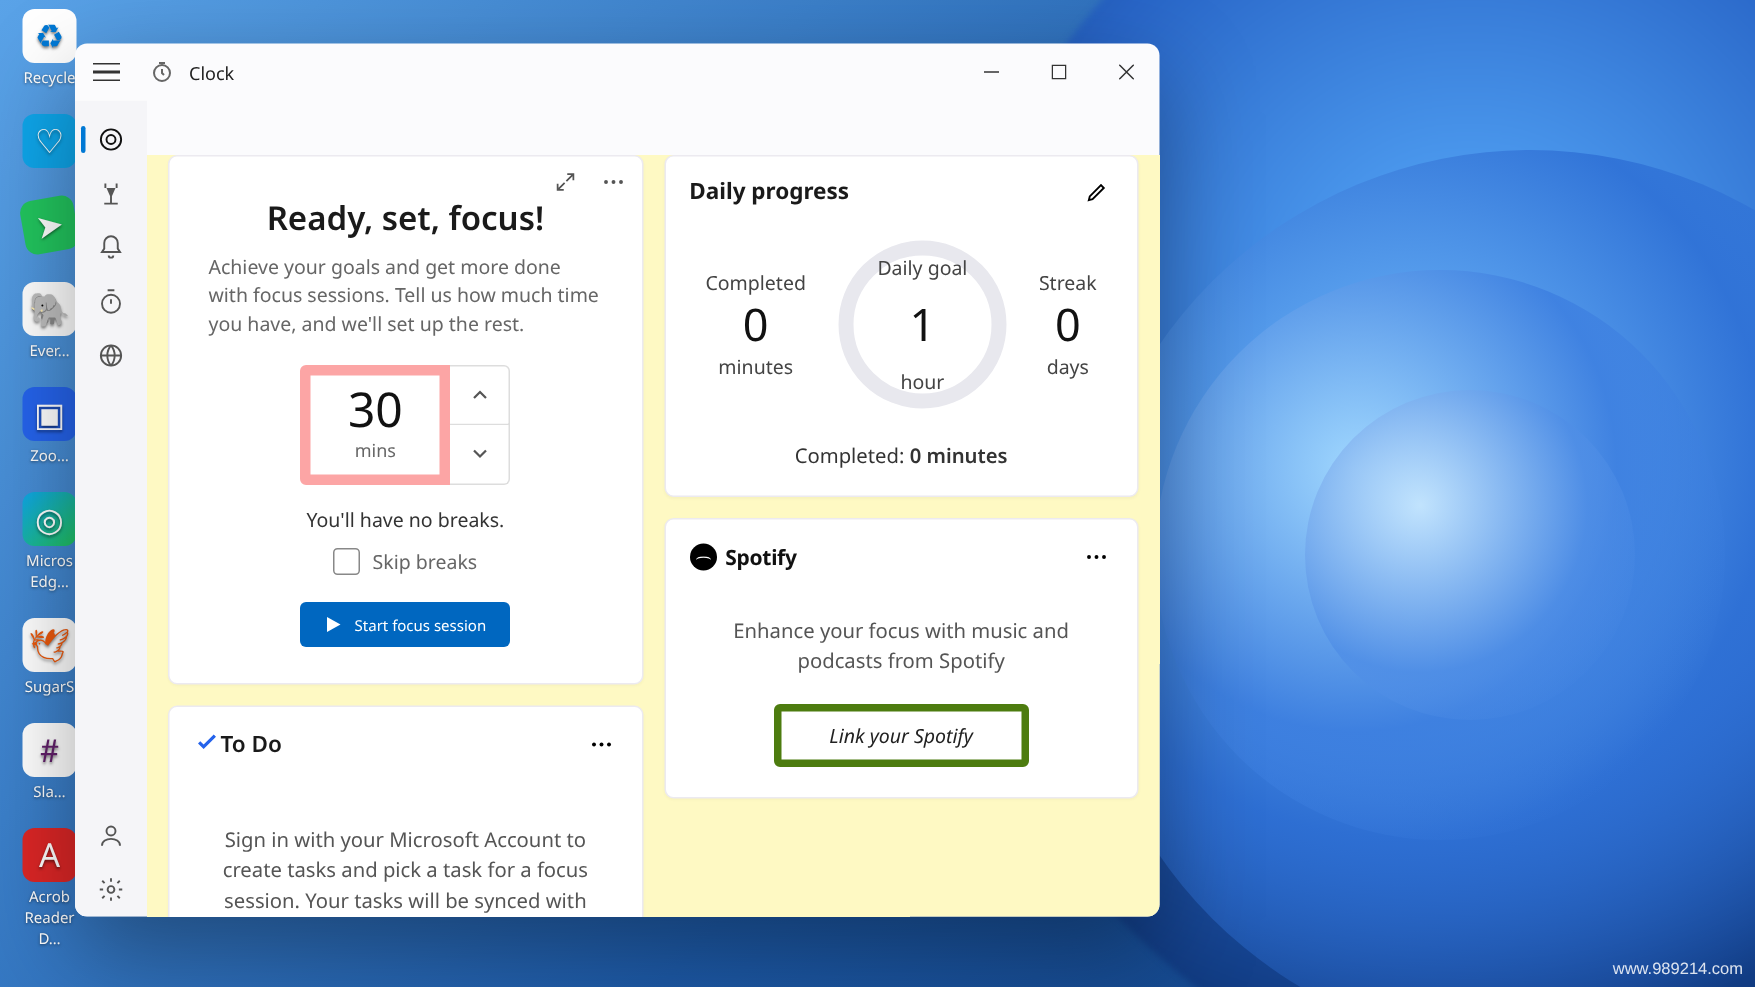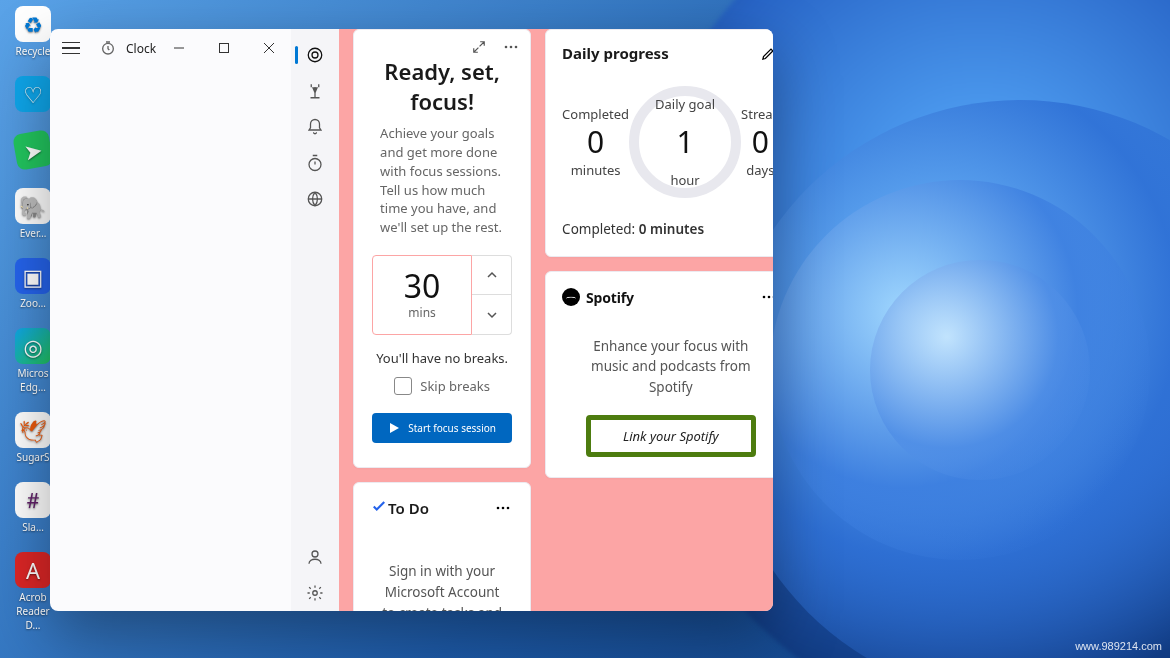--- a/index.html
+++ b/index.html
@@ -17,47 +17,47 @@
   .ico-recycle { background: #fff; color: #0078d4; }
   .ico-heart { background: #0ea5e9; color: #fff; }
   .ico-send { background: #22c55e; color: #fff; border-radius: 50%; transform: rotate(-10deg); }
   .ico-evernote { background: #fff; color: #15803d; }
   .ico-zoom { background: #2563eb; color: #fff; }
   .ico-edge { background: linear-gradient(135deg,#0ea5e9,#22c55e); color:#fff; }
   .ico-sugar { background: #fff; color: #ea580c; }
   .ico-slack { background: #fff; color: #611f69; }
   .ico-acrobat { background: #dc2626; color: #fff; }
 
-  .window { position: absolute; left: 50px; top: 29px; width: 723px; height: 582px; background: #fbfbfd; border-radius: 8px; box-shadow: 0 24px 64px rgba(0,0,0,.35); display: flex; flex-direction: row; overflow: hidden; }
+  .window { position: absolute; left: 50px; top: 29px; width: 723px; height: 582px; background: #fbfbfd; border-radius: 8px; box-shadow: 0 24px 64px rgba(0,0,0,.35); display: flex; flex-direction: column; overflow: hidden; }
   .titlebar { height: 38px; display: flex; align-items: center; padding-left: 10px; }
   .tb-hamburger { width: 22px; height: 22px; display: flex; flex-direction: column; justify-content: center; gap: 4px; cursor: pointer; padding: 0 2px; }
   .tb-hamburger span { height: 1.5px; background: #333; }
   .tb-appicon { margin-left: 18px; width: 16px; height: 16px; color: #666; }
   .tb-title { margin-left: 10px; font-size: 12px; color: #222; }
   .tb-spacer { flex: 1; }
   .tb-btn { width: 45px; height: 38px; display: flex; align-items: center; justify-content: center; color: #333; cursor: default; }
 
   .body-row { flex: 1; display: flex; overflow: hidden; }
   .sidebar { width: 48px; background: #f5f5f8; display: flex; flex-direction: column; align-items: center; padding-top: 8px; }
   .side-item { width: 40px; height: 36px; display: flex; align-items: center; justify-content: center; border-radius: 4px; color: #555; cursor: pointer; position: relative; }
   .side-item.active { color: #111; }
   .side-item.active::before { content: ""; position: absolute; left: 0; top: 9px; bottom: 9px; width: 3px; border-radius: 2px; background: #0078d4; }
   .side-grow { flex: 1; }
 
-  .content { flex: 1; overflow: auto; padding: 0 14px 14px 14px; background: #fca5a5; }
+  .content { flex: 1; overflow: auto; padding: 0 14px 14px 14px; background: #fef9c3; margin-top: 36px; }
   .grid { display: grid; grid-template-columns: 1fr 1fr; gap: 14px; }
   .card { background: #fff; border: 1px solid #eceaf0; border-radius: 6px; box-shadow: 0 1px 2px rgba(0,0,0,.03); }
 
   .focus-card { padding: 20px 18px 24px; position: relative; }
   .card-top-icons { position: absolute; top: 6px; right: 8px; display: flex; gap: 10px; color: #555; }
   .icon-btn { width: 22px; height: 22px; display:flex; align-items:center; justify-content:center; cursor:pointer; border-radius:3px; }
   .focus-title { text-align: center; font-size: 22px; font-weight: 600; color: #1a1a1a; margin-top: 6px; }
   .focus-desc { text-align: left; color: #666; font-size: 13px; line-height: 1.45; margin-top: 8px; padding: 0 8px; }
   .timer-row { display: flex; justify-content: center; align-items: stretch; margin-top: 18px; }
-  .timer-box { border: 1px solid #fca5a5; border-radius: 4px 0 0 4px; width: 100px; height: 80px; display: flex; flex-direction: column; align-items: center; justify-content: center; }
+  .timer-box { border: 7px solid #fca5a5; border-radius: 4px 0 0 4px; width: 100px; height: 80px; display: flex; flex-direction: column; align-items: center; justify-content: center; }
   .timer-val { font-size: 32px; font-weight: 400; color: #111; line-height: 1; }
   .timer-unit { font-size: 12px; color: #666; margin-top: 2px; }
   .stepper { display: flex; flex-direction: column; }
   .step-btn { width: 40px; height: 40px; border: 1px solid #ddd; border-left: none; display:flex; align-items:center; justify-content:center; cursor:pointer; color:#555; }
   .step-btn:first-child { border-radius: 0 4px 0 0; }
   .step-btn:last-child { border-radius: 0 0 4px 0; border-top: none; }
   .breaks-text { text-align: center; font-size: 13px; color: #333; margin-top: 14px; }
   .skip-row { display:flex; align-items:center; justify-content:center; gap:8px; margin-top:10px; }
   .checkbox { width:18px; height:18px; border:1.5px solid #888; border-radius:3px; cursor:pointer; }
   .skip-label { font-size: 13px; color: #666; }
@@ -65,21 +65,21 @@
 
   .progress-card { padding: 12px 16px 18px; position: relative; }
   .card-head { display:flex; align-items:center; justify-content:space-between; }
   .card-title { font-size: 15px; font-weight: 700; color: #1a1a1a; }
   .stats-row { display:flex; justify-content:space-around; align-items:center; margin-top: 22px; }
   .stat { text-align:center; }
   .stat-label { font-size: 13px; color: #444; }
   .stat-val { font-size: 30px; font-weight: 400; color: #111; margin-top: 4px; line-height: 1; }
   .stat-unit { font-size: 13px; color: #444; margin-top: 4px; }
   .goal-ring { width: 112px; height: 112px; border-radius: 50%; border: 10px solid #e8e8ee; display:flex; flex-direction:column; align-items:center; justify-content:center;gap:10px; }
-  .completed { text-align:left; font-size: 13.5px; color: #333; margin-top: 22px; }
+  .completed { text-align:center; font-size: 13.5px; color: #333; margin-top: 22px; }
   .completed b { font-weight: 600; }
 
   .spotify-card { padding: 14px 16px 20px; position: relative; }
   .spotify-head { display:flex; align-items:center; gap:6px; }
   .spotify-logo { width:18px; height:18px; background:#000; border-radius:50%; position:relative; }
   .spotify-logo::after { content:""; position:absolute; inset:4px; border-top:2px solid #fff; border-radius:50% 50% 0 0; transform: scaleY(.5) translateY(4px); }
   .spotify-name { font-weight:700; font-size: 14px; color:#111; letter-spacing:-.2px; }
   .spotify-desc { text-align:center; color:#555; font-size:13.5px; margin-top: 28px; line-height:1.5; padding: 0 18px; }
   .link-btn { display:block; margin: 18px auto 0; border:5px solid #4d7c0f; background:#fff; padding: 7px 32px; border-radius:4px; font-size:13px; color:#222; cursor:pointer;font-style:italic; }
 

